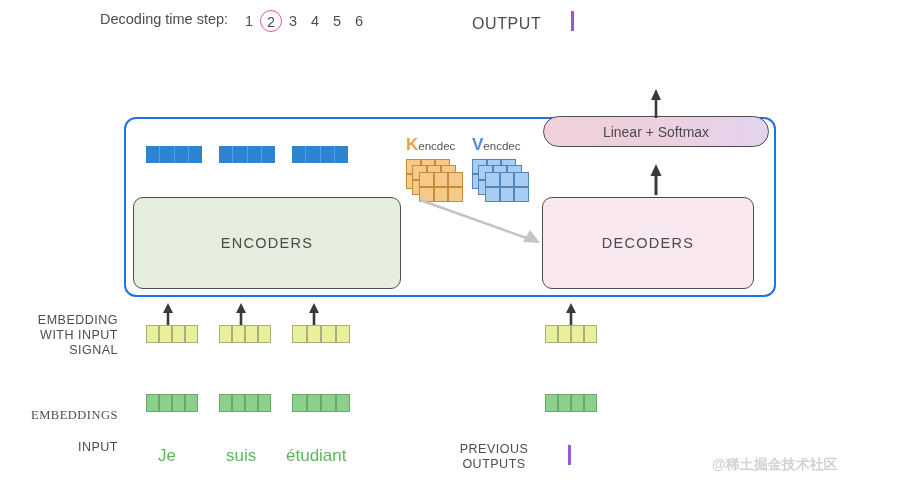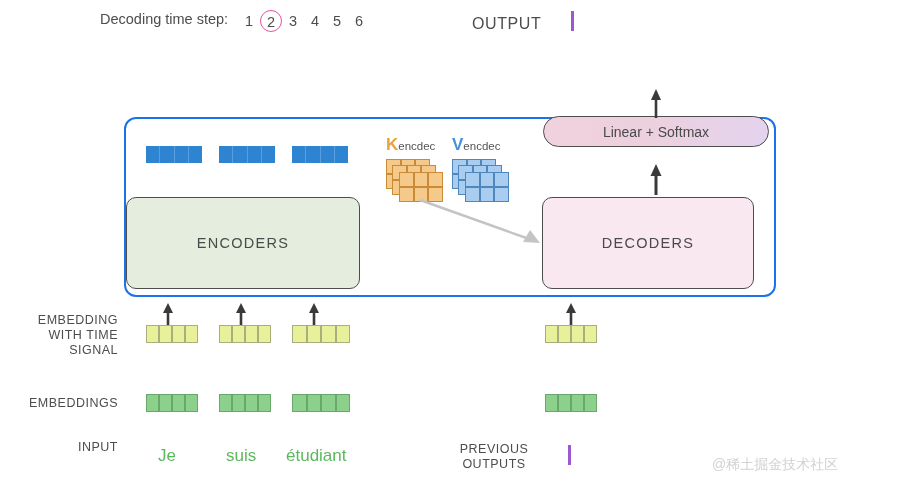--- a/index.html
+++ b/index.html
@@ -79,21 +79,21 @@
     flex: 1;
     border-right: 1px solid #5a9ede;
     box-sizing: border-box;
   }
   .blue-bar i:last-child { border-right: none; }
   #blue-bar-1 { left: 146px; }
   #blue-bar-2 { left: 219px; }
   #blue-bar-3 { left: 292px; }
 
   
-  .kv-group { top: 135px; }
+  .kv-group { top: 135px; margin-left: 20px; }
   #kv-k { left: 386px; }
   #kv-v { left: 452px; }
   .kv-label {
     font-size: 13px;
     color: #555;
     white-space: nowrap;
     margin-bottom: 4px;
   }
   .kv-label b {
     font-size: 17px;
@@ -142,21 +142,21 @@
     border-radius: 10px;
     box-sizing: border-box;
     display: flex;
     align-items: center;
     justify-content: center;
     font-size: 14.5px;
     letter-spacing: 1.3px;
     color: #4a4a4a;
   }
   #encoders-box {
-    left: 126px; width: 234px;
+    left: 133px; width: 268px;
     background: #e5eede;
   }
   #decoders-box {
     left: 542px; width: 212px;
     background: #f9e8ef;
   }
 
   
   .up-arrow {
     width: 14px;
@@ -172,21 +172,21 @@
 
   
   .row-label {
     text-align: right;
     font-size: 12.5px;
     letter-spacing: 0.5px;
     color: #4d4d4d;
     line-height: 15px;
   }
   #label-embedding-time { left: 0px; top: 313px; width: 118px; }
-  #label-embeddings     { left: 0px; top: 396px; width: 118px; }
+  #label-embeddings     { left: 0px; top: 408px; width: 118px; font-family: Liberation Serif, serif; }
   #label-input          { left: 0px; top: 440px; width: 118px; }
   #label-previous-outputs {
     left: 440px; top: 442px; width: 108px;
     text-align: center;
   }
 
   
   .cells {
     height: 18px;
     width: 52px;
@@ -219,20 +219,21 @@
   #word-2 { left: 226px; }
   #word-3 { left: 286px; }
   #prev-token { left: 568px; top: 445px; height: 20px; }
 
   
   #watermark {
     left: 712px; top: 456px;
     font-size: 14px;
     color: #d2d2d2;
     white-space: nowrap;
+    font-weight: bold;
   }
 </style>
 </head>
 <body>
 
 <div class="abs" id="timestep-label">Decoding time step:</div>
 
 <div class="abs" id="timestep-steps">
   <div class="step">1</div>
   <div class="step active">2</div>
@@ -359,21 +360,21 @@
   <path d="M7 30 L7 10" stroke="#3a3a3a" stroke-width="2.6" fill="none"></path>
   <path d="M7 1 L12 12 L2 12 Z" fill="#3a3a3a"></path>
 </svg>
 <svg class="abs" id="arrow-kv" viewBox="0 0 128 52">
   <path d="M2 4 L114 44" stroke="#c4c4c4" stroke-width="2.4" fill="none"></path>
   <path d="M122 47 L105 46 L112 34 Z" fill="#c4c4c4"></path>
 </svg>
 
 <div class="abs row-label" id="label-embedding-time">
   <div>EMBEDDING</div>
-  <div>WITH TIME</div>
+  <div>WITH INPUT</div>
   <div>SIGNAL</div>
 </div>
 <div class="abs row-label" id="label-embeddings">EMBEDDINGS</div>
 <div class="abs row-label" id="label-input">INPUT</div>
 <div class="abs row-label" id="label-previous-outputs">
   <div>PREVIOUS</div>
   <div>OUTPUTS</div>
 </div>
 
 <div class="abs cells time r-time c1">

